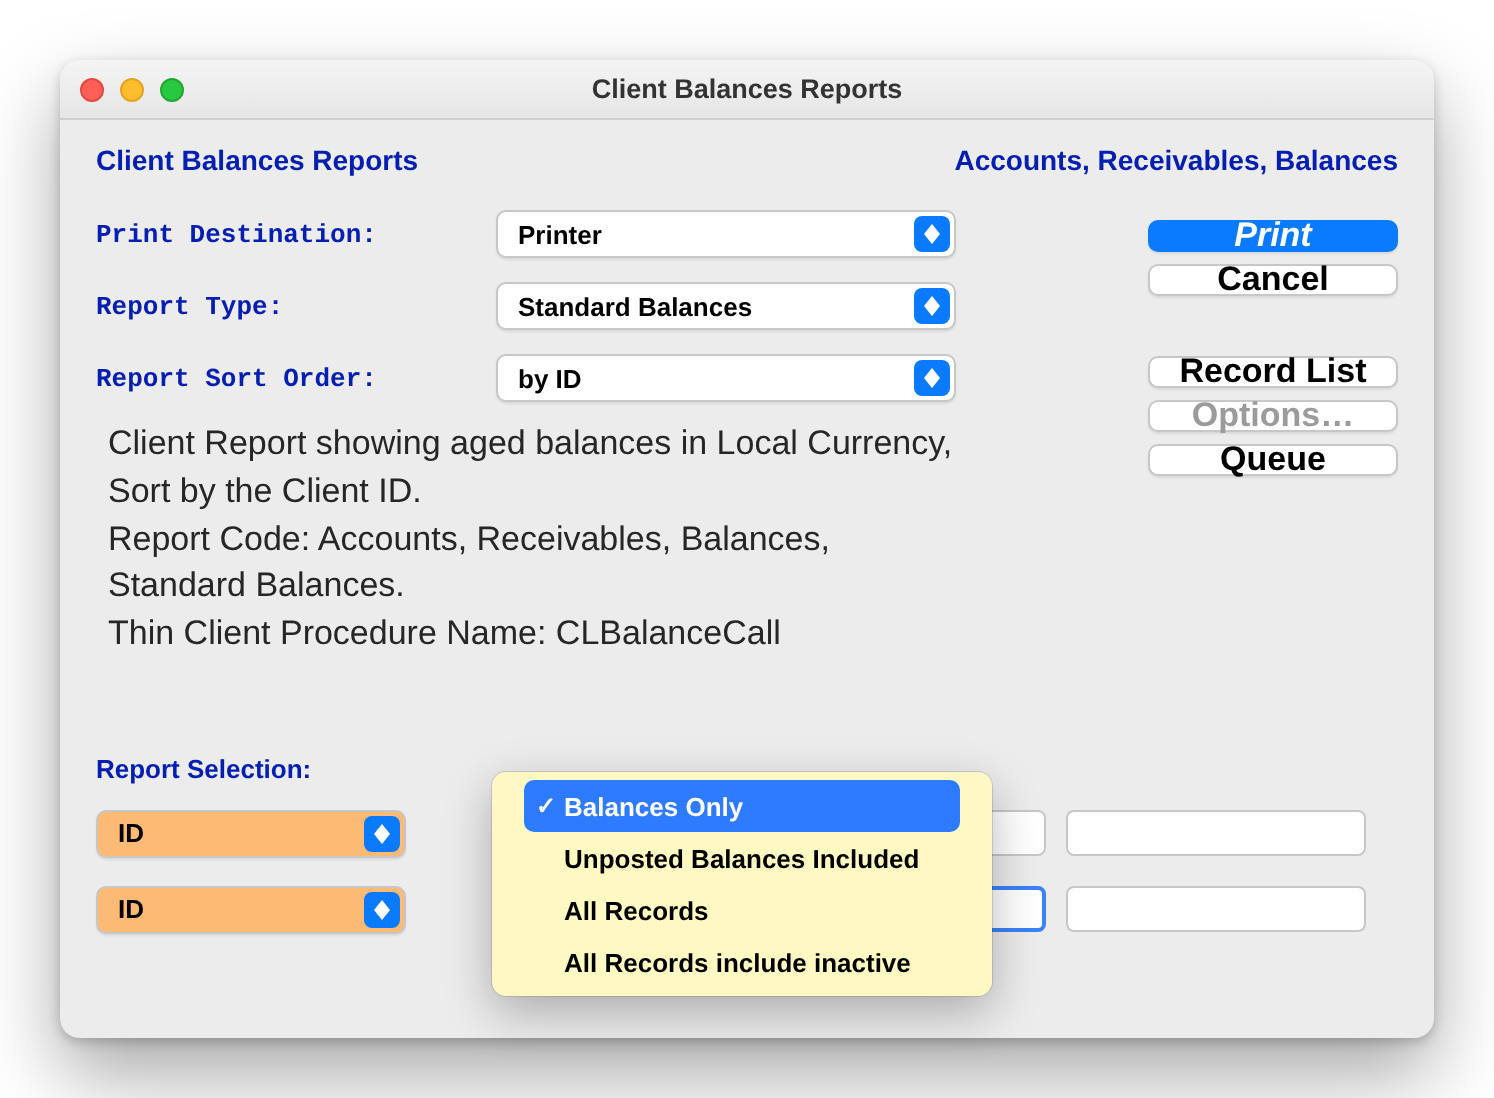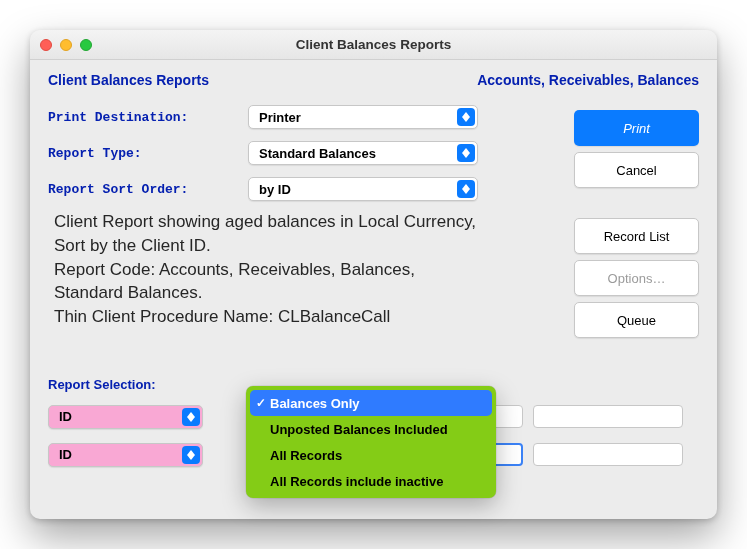--- a/index.html
+++ b/index.html
@@ -46,23 +46,23 @@
   .hdr {
     display:flex; justify-content:space-between;
     color:#0520b0; font-weight:700; font-size:14px;
     margin-bottom: 14px;
   }
   .row { display:flex; align-items:center; height:30px; margin-bottom:6px;}
   .lbl { width:200px; color:#0520b0; font-weight:700; font-size:13px;font-family:Liberation Mono, monospace;}
   .midcol { width:230px; position:relative;border-radius:11px;}
   .rightcol { position:absolute; right:18px; top:50px; width:125px; display:flex; flex-direction:column; gap:6px;}
   .btn {
-    height:36px; border-radius:5px; border:0.5px solid #c7c7c7;
+    height:16px; border-radius:5px; border:0.5px solid #c7c7c7;
     background:#fff; box-shadow:0 1px 1px rgba(0,0,0,0.08);
-    font-size:13px; font-weight:400; display:flex; align-items:center; justify-content:center;
+    font-size:17px; font-weight:700; display:flex; align-items:center; justify-content:center;
     cursor:pointer;
   }
   .btn.primary { background:#0a7bff; color:#fff; border:none; font-style:italic; }
   .btn.disabled { color:#9b9b9b; }
   .gap { height:18px; }
   .select {
     height:24px; width:100%;
     border-radius:5px; border:0.5px solid #c7c7c7;
     background:#fff; box-shadow:0 1px 1px rgba(0,0,0,0.08);
     display:flex; align-items:center; padding:0 24px 0 10px;
@@ -76,44 +76,44 @@
   .select .arrows svg { display:block; }
   .desc {
     margin-top: 6px; margin-left: 6px; font-size:17px; line-height:1.4; color:#262626;
     width: 430px;
   }
   .sel-label { color:#0520b0; font-weight:700; font-size:13px; margin-top:48px; }
   .filters { margin-top:10px; }
   .filter-row { display:flex; gap:10px; align-items:center; height:30px; margin-bottom:8px;}
   .sm-select {
     width:155px; height:24px; border-radius:5px; border:0.5px solid #c7c7c7;
-    background:#f9a8d4; box-shadow:0 1px 1px rgba(0,0,0,0.08);
+    background:#fdba74; box-shadow:0 1px 1px rgba(0,0,0,0.08);
     display:flex; align-items:center; padding:0 24px 0 10px;
     font-weight:600; font-size:13px; position:relative; cursor:pointer;
   }
   .sm-select .arrows {
     position:absolute; right:2px; top:2px; bottom:2px; width:18px;
     background:#0a7bff; border-radius:4px;
     display:flex; flex-direction:column; align-items:center; justify-content:center;
   }
   .field-group { display:flex; gap:10px; }
   .txt {
     height:23px; width:150px; border:1px solid #c7c7c7; border-radius:4px;
     background:#fff; padding:0 6px; font-size:13px;
   }
   .txt.focused { border:2px solid #3b82f6; }
   
   .popup {
     position:absolute;
     left:216px; top:326px;
     width:250px;
-    background:#84cc16;
+    background:#fef9c3;
     border-radius:7px;
     box-shadow: 0 8px 24px rgba(0,0,0,0.28), 0 0 0 0.5px rgba(0,0,0,0.12);
-    padding:4px 0;
+    padding:4px 12px;
     z-index:50;
   }
   .popup .item {
     height:26px; display:flex; align-items:center;
     padding:0 14px 0 24px; font-size:13px; font-weight:600; position:relative;
     cursor:pointer;
   }
   .popup .item.sel { background:#2f7bff; color:#fff; border-radius:5px; margin:0 4px; padding-left:20px;}
   .popup .item.sel::before {
     content:"✓"; position:absolute; left:6px; font-size:12px; font-weight:700;

